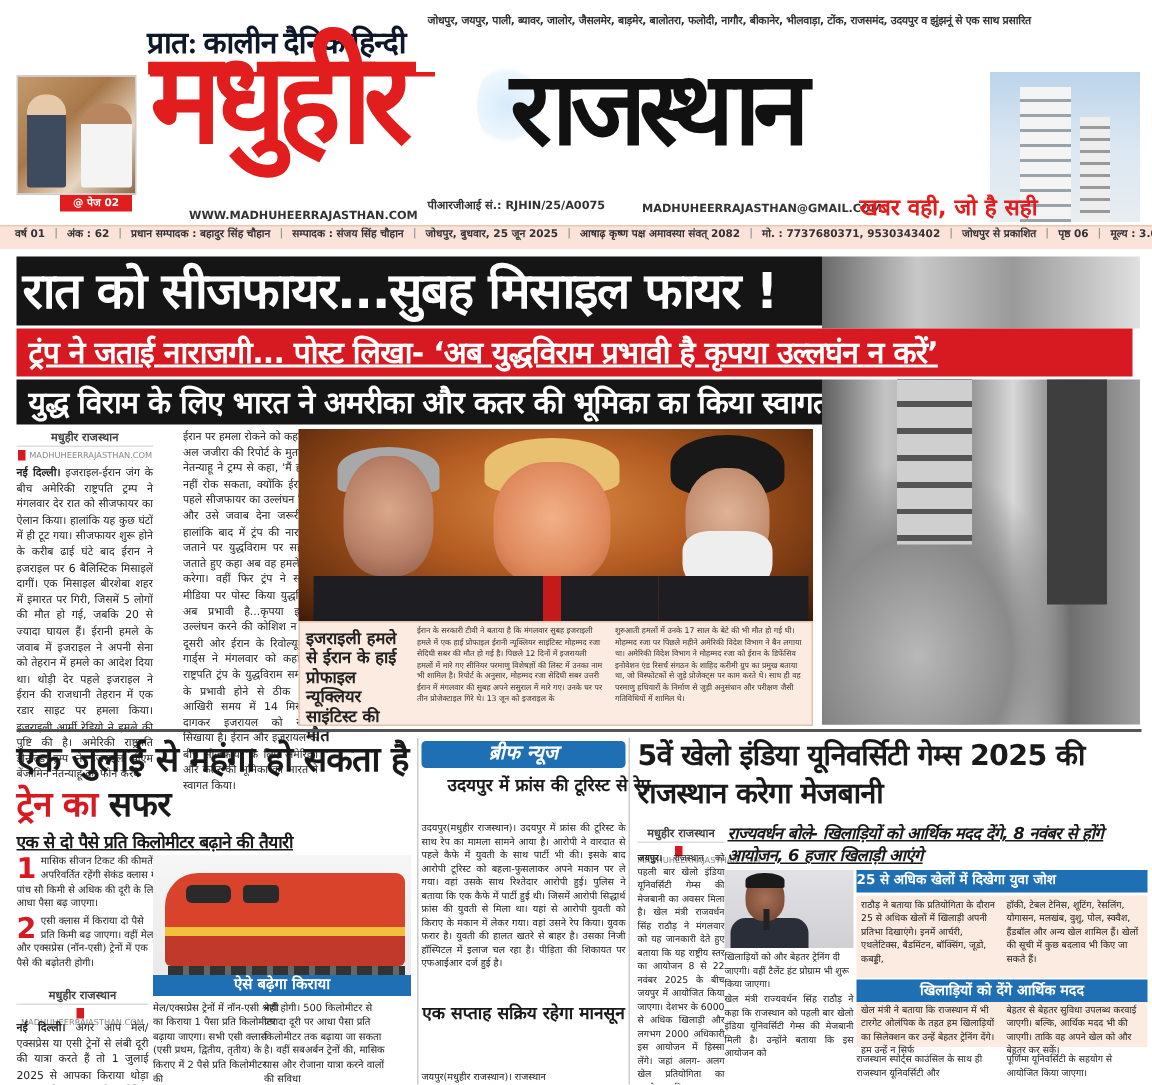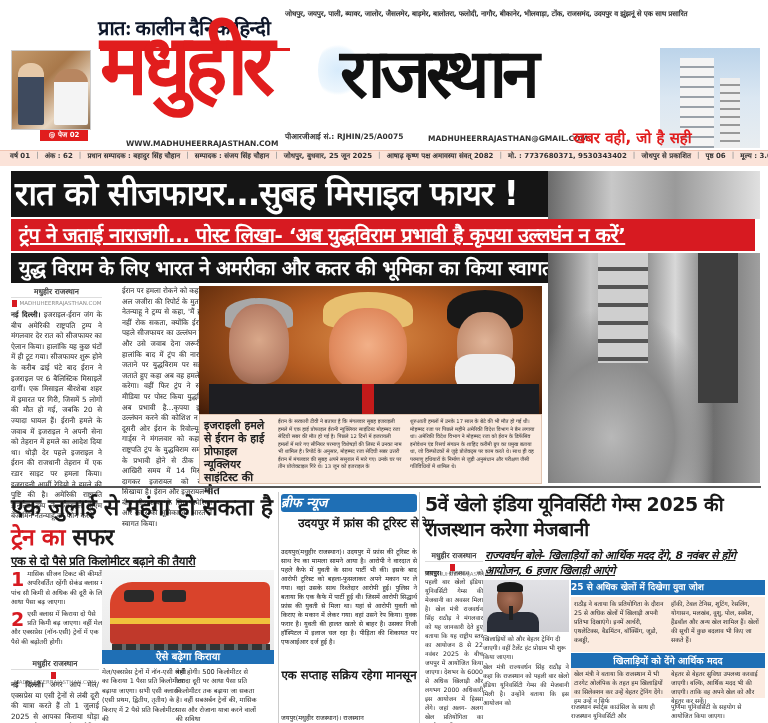--- a/index.html
+++ b/index.html
@@ -70,21 +70,21 @@
 .loco .win{position:absolute;left:14px;top:8px;width:30px;height:12px;background:#2a2a2a;border-radius:4px}
 .loco .win2{position:absolute;left:52px;top:8px;width:24px;height:12px;background:#2a2a2a;border-radius:3px}
 .wheels{position:absolute;left:10px;top:74px;width:158px;height:10px;background:repeating-linear-gradient(90deg,#333 0,#333 10px,#666 10px,#666 14px)}
 .fare-box{left:102px;top:650px;width:172px;height:14px;background:#1f6fb5;color:#fff;font-size:10px;font-weight:bold;text-align:center;line-height:14px}
 .train-byline{left:11px;top:658px;width:88px}
 .train-col1{left:11px;top:680px;width:88px}
 .train-col2{left:102px;top:668px;width:84px;font-size:6.6px;line-height:9.4px}
 .train-col3{left:176px;top:668px;width:84px;font-size:6.6px;line-height:9.4px}
 
 .brief-wrap{left:278px;top:492px;width:142px;height:231px;border-left:1px solid #ccc;border-right:1px solid #ccc}
-.brief-head{left:281px;top:494px;width:136px;height:18px;background:#1f6fb5;color:#fff;font-size:13px;font-weight:bold;font-style:italic;text-align:left;line-height:18px;border-radius:3px}
+.brief-head{left:281px;top:494px;width:136px;height:18px;background:#1f6fb5;color:#fff;font-size:13px;font-weight:bold;font-style:italic;text-align:center;line-height:18px;border-radius:3px}
 .brief-t1{left:298px;top:516px;width:136px;font-size:11.5px;font-weight:bold;text-align:center;line-height:15px;color:#1a1a1a}
 .brief-body{left:281px;top:548px;width:136px;font-size:6.4px;line-height:9px;color:#222;text-align:justify}
 .brief-t2{left:281px;top:668px;width:136px;font-size:11.5px;font-weight:bold;text-align:center;line-height:15px;color:#1a1a1a}
 .brief-body2{left:281px;top:714px;width:136px;font-size:6.4px;line-height:9px;color:#222}
 
 .ki-hl{left:425px;top:492px;width:340px;font-size:19px;font-weight:bold;line-height:25px;color:#1a1a1a;letter-spacing:-0.4px}
 .ki-byline{left:425px;top:550px;width:58px}
 .ki-col1{left:425px;top:568px;width:58px;font-size:6.2px;line-height:9px;color:#222;text-align:justify}
 .ki-sub{left:485px;top:548px;width:280px;font-size:11px;font-weight:bold;font-style:italic;text-decoration:underline;line-height:15px;color:#1a1a1a;letter-spacing:-0.4px}
 .ki-photo{left:483px;top:580px;width:86px;height:52px;background:linear-gradient(180deg,#e2e2e6 0%,#cfcfd4 100%);overflow:hidden}

